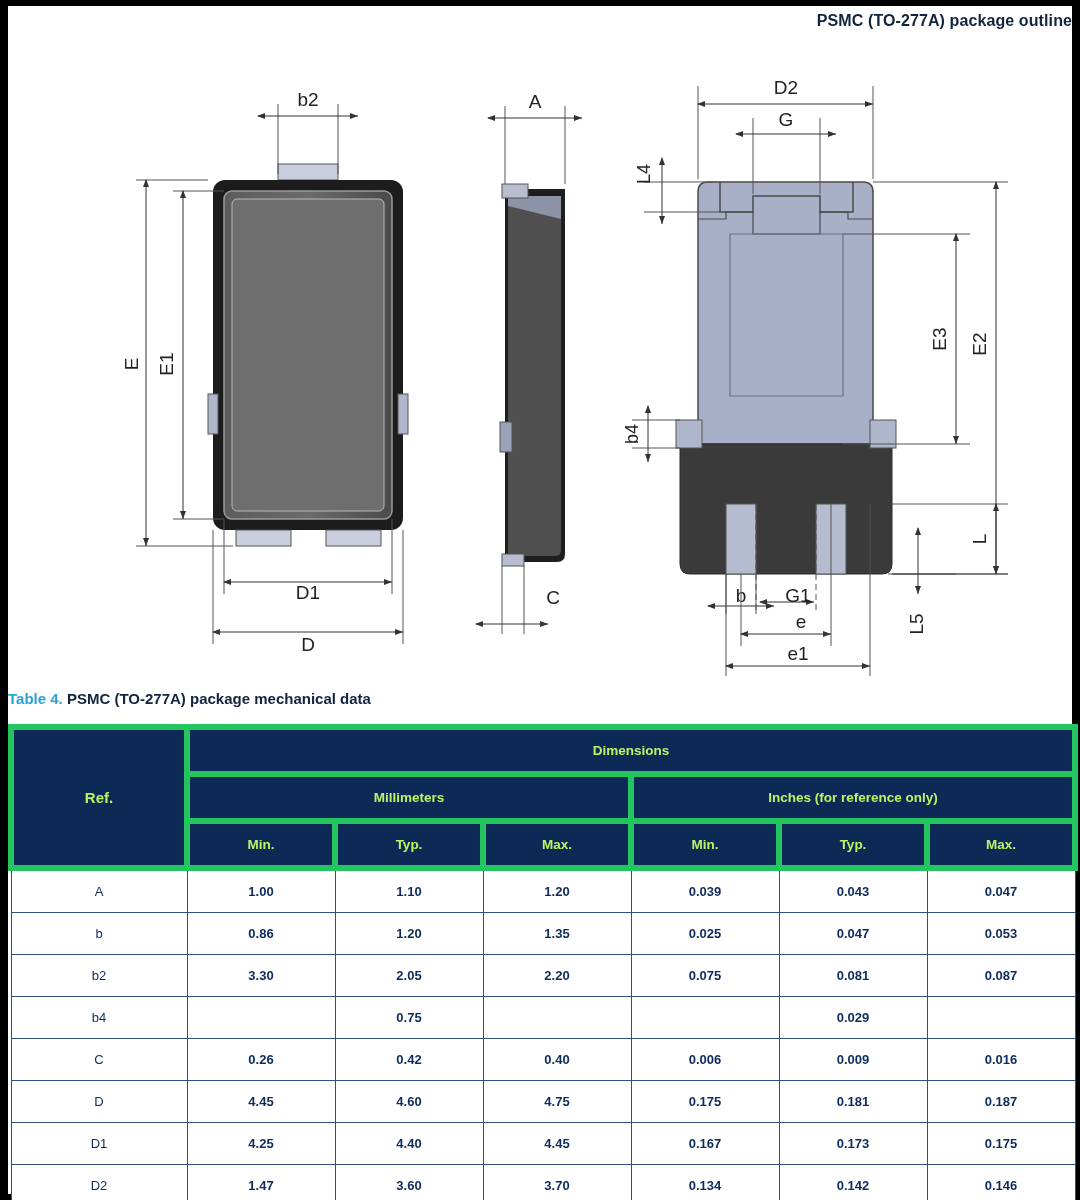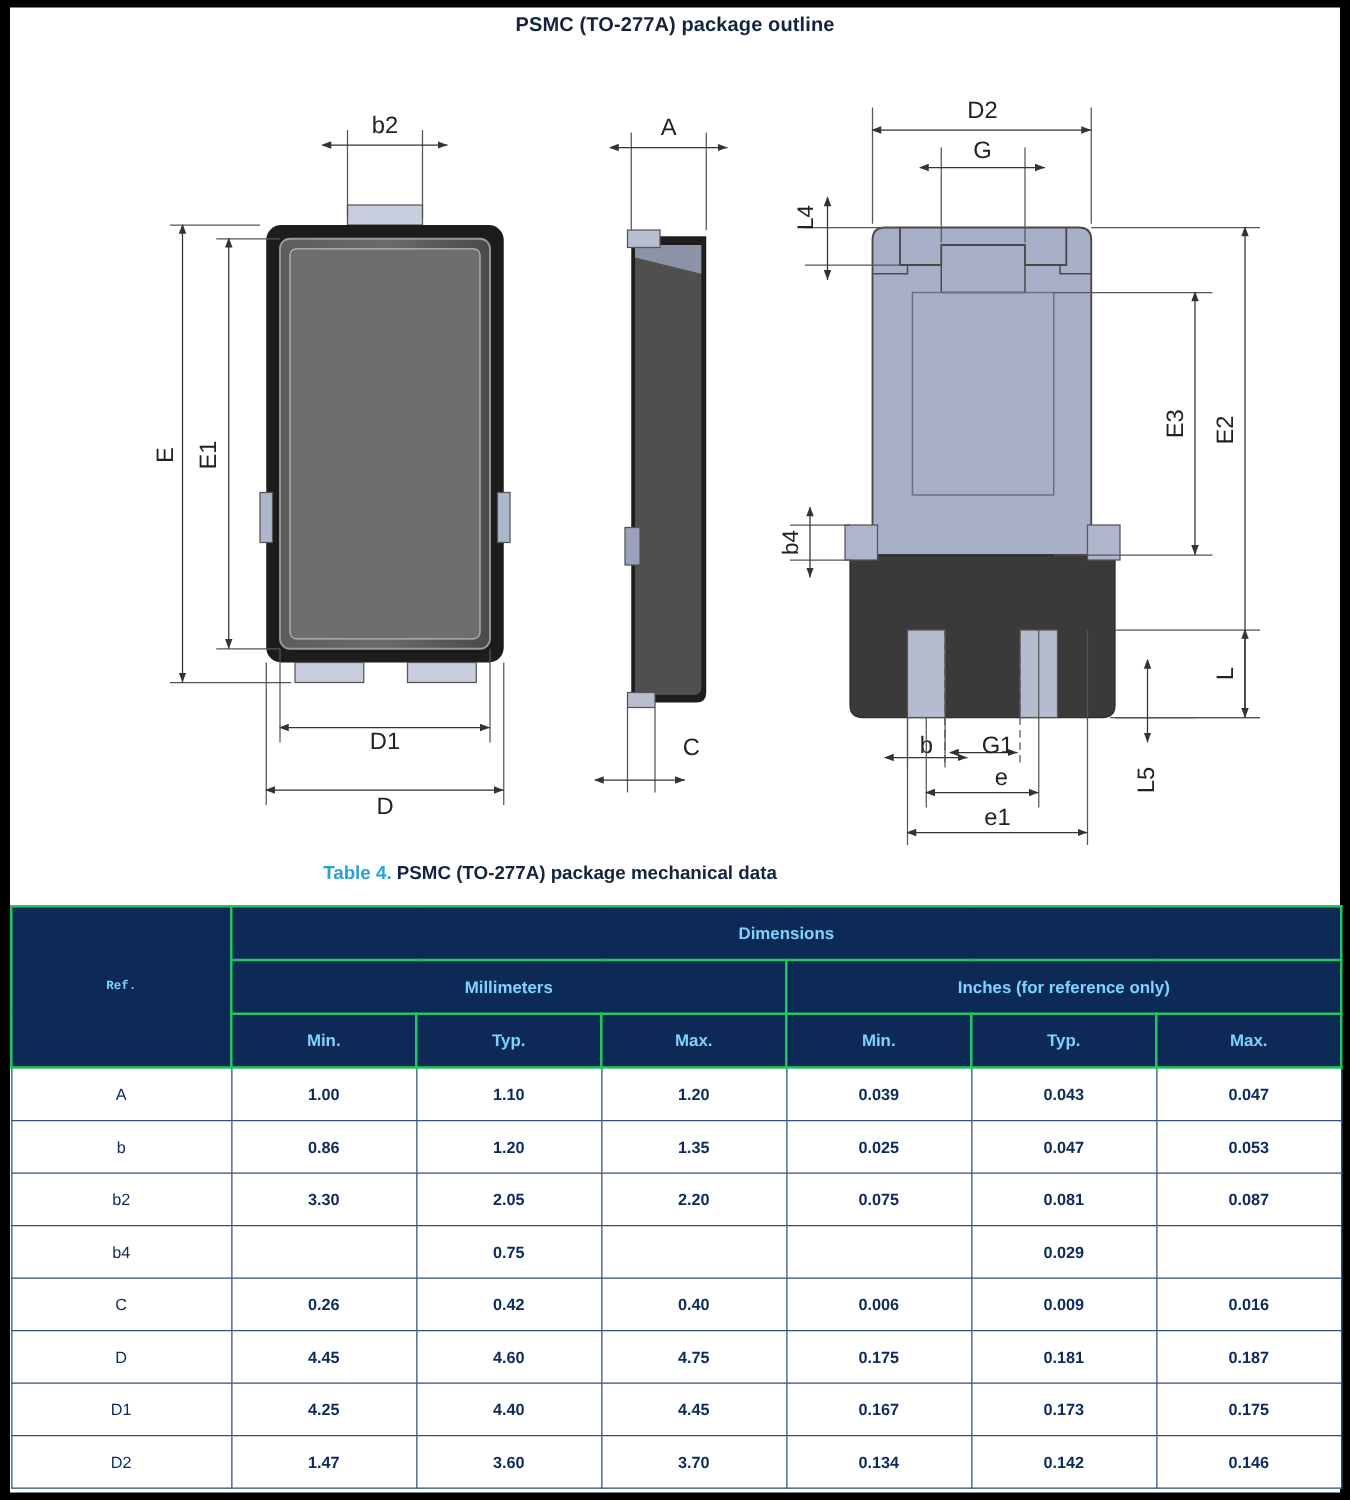--- a/index.html
+++ b/index.html
@@ -29,21 +29,21 @@
     background: #ffffff;
     box-sizing: border-box;
   }
 
   
   .fig-title {
     position: absolute;
     left: 0;
     top: 6px;
     width: 1064px;
-    text-align: center;
+    text-align: right;
     font-size: 16px;
     font-weight: bold;
     color: #12243f;
     letter-spacing: 0.1px;
   }
 
   
   .drawing {
     position: absolute;
     left: 0;
@@ -52,21 +52,20 @@
     height: 650px;
   }
   .drawing svg { display: block; }
 
   
   .table-caption {
     position: absolute;
     left: 0;
     top: 684px;
     width: 864px;
-    text-align: center;
     font-size: 15px;
     font-weight: bold;
     color: #12243f;
   }
   .table-caption .tbl-num {
     color: #2aa2d6;
   }
 
   
   .tbl-wrap {
@@ -83,28 +82,27 @@
   table.mech th, table.mech td {
     border: 1px solid #2f4f7f;
     text-align: center;
     font-size: 13px;
     color: #0d2b5c;
     height: 41px;
     padding: 0;
   }
   table.mech thead th {
     background: #0d2a56;
-    color: #7dd3fc;
+    color: #bef264;
     font-weight: bold;
     font-size: 13.5px;
-    border: 2px solid #22c55e;
+    border: 6px solid #22c55e;
   }
   table.mech thead th.ref-cell {
-    font-size: 10px;
-    font-family: Liberation Mono, monospace;
+    font-size: 15px;
   }
   table.mech tbody td {
     background: #ffffff;
     height: 41px;
     font-weight: bold;
   }
   table.mech tbody td.ref-col {
     font-weight: normal;
   }
   .col-ref { width: 176px; }

